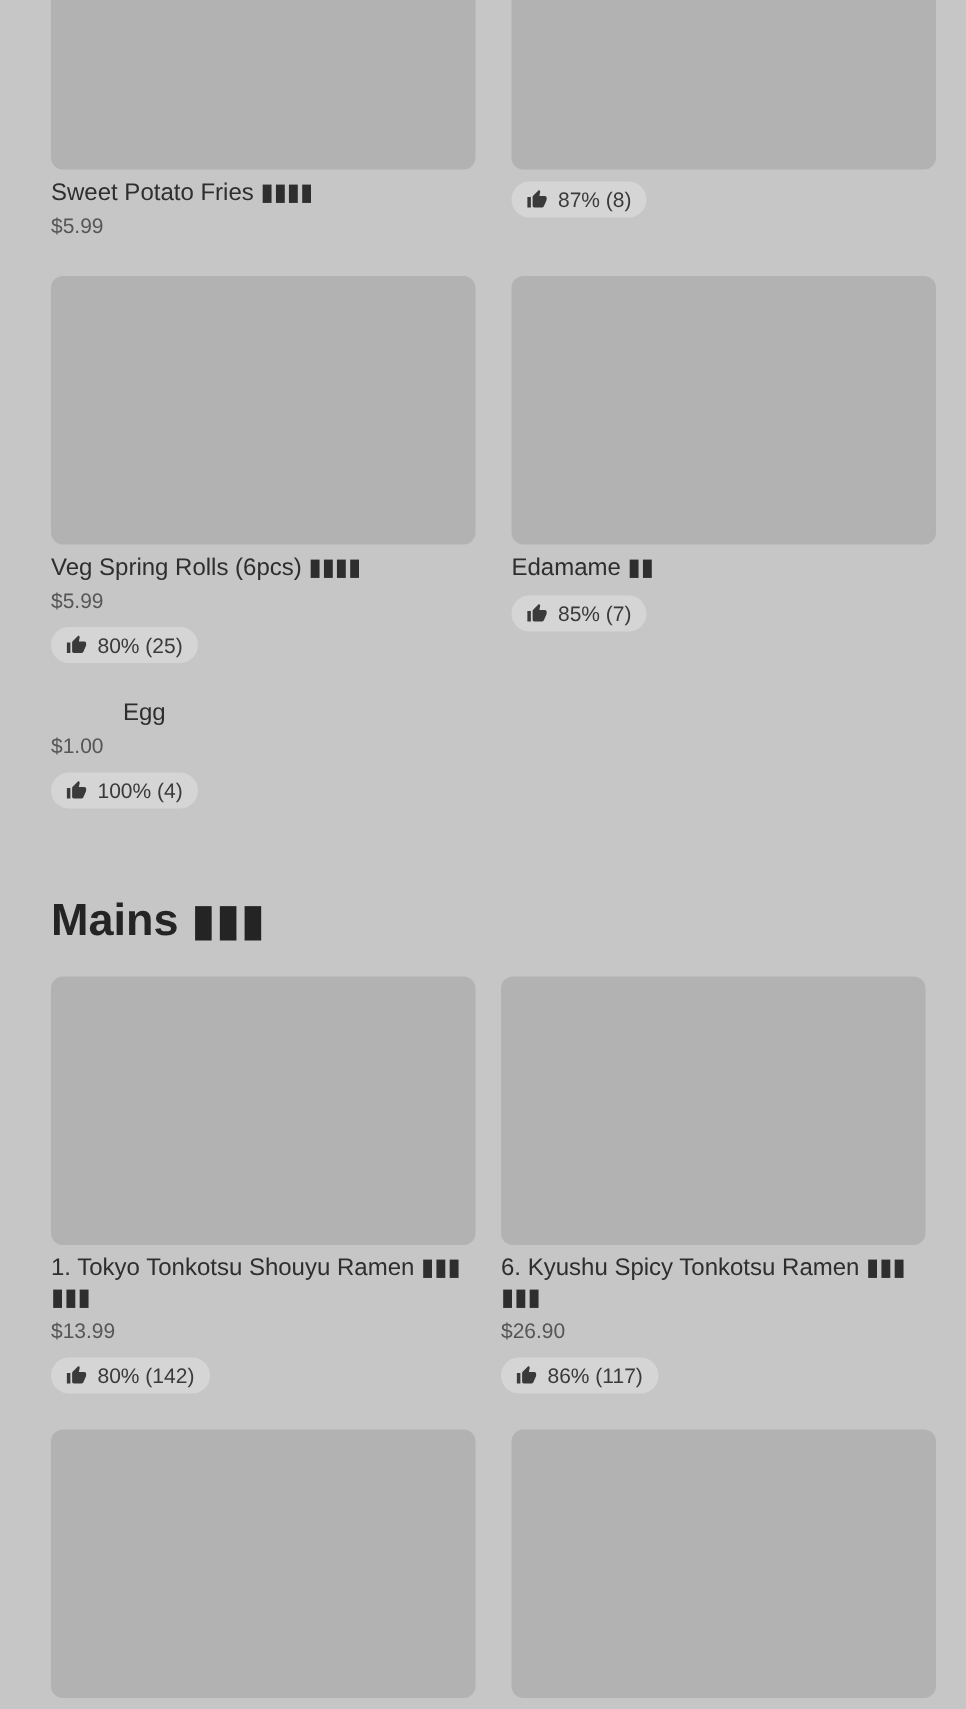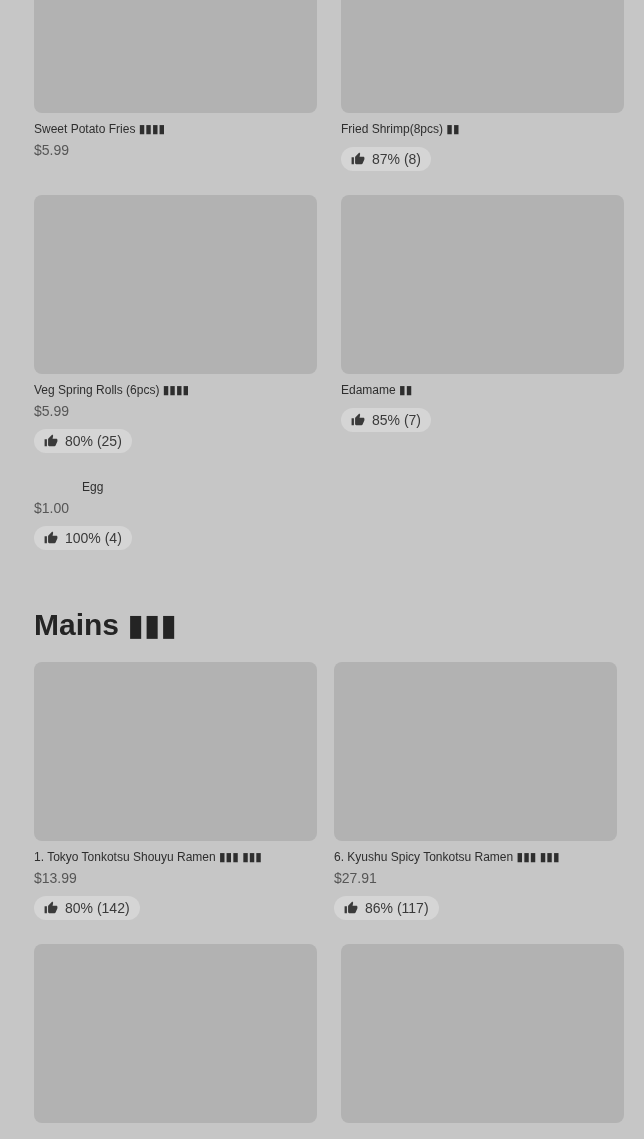--- a/index.html
+++ b/index.html
@@ -27,21 +27,21 @@
   .row-d{margin-top:0;gap:17px;}
   .row-e{margin-top:24px;}
   .img{
     width:100%;height:179px;
     background:var(--image-bg);
     border-radius:8px;
   }
   .img-cut{height:113px;border-radius:0 0 8px 8px;}
   .title{
     margin:6px 0 0;
-    font-size:12px;line-height:20px;font-weight:500;
+    font-size:16px;line-height:20px;font-weight:500;
     color:var(--title-color);
   }
   .title-noimg{margin-top:0;margin-left:48px;}
   .price{
     margin-top:2px;
     font-size:14px;line-height:19px;
     color:var(--price-color);
   }
   .badge{
     margin-top:8px;
@@ -65,21 +65,20 @@
 <div class="page">
 
   <div class="row row-a">
     <article class="col card">
       <div class="img img-cut"></div>
       <h3 class="title">Sweet Potato Fries ▮▮▮▮</h3>
       <div class="price">$5.99</div>
     </article>
     <article class="col card">
       <div class="img img-cut"></div>
-      <h3 class="title">Fried Shrimp(8pcs) ▮▮</h3>
       <div class="badge">
         <svg viewBox="0 0 24 24" width="14" height="14">
             <path d="M1 21h4V9H1v12zM23 10c0-1.1-.9-2-2-2h-6.31l.95-4.57.03-.32c0-.41-.17-.79-.44-1.06L14.17 1 7.59 7.59C7.22 7.95 7 8.45 7 9v10c0 1.1.9 2 2 2h9c.83 0 1.54-.5 1.84-1.22l3.02-7.05c.09-.23.14-.47.14-.73v-2z"></path>
           </svg>
         <span>87% (8)</span>
       </div>
     </article>
   </div>
 
   <div class="row row-b">
@@ -130,21 +129,21 @@
       <div class="badge">
         <svg viewBox="0 0 24 24" width="14" height="14">
             <path d="M1 21h4V9H1v12zM23 10c0-1.1-.9-2-2-2h-6.31l.95-4.57.03-.32c0-.41-.17-.79-.44-1.06L14.17 1 7.59 7.59C7.22 7.95 7 8.45 7 9v10c0 1.1.9 2 2 2h9c.83 0 1.54-.5 1.84-1.22l3.02-7.05c.09-.23.14-.47.14-.73v-2z"></path>
           </svg>
         <span>80% (142)</span>
       </div>
     </article>
     <article class="col card">
       <div class="img"></div>
       <h3 class="title">6. Kyushu Spicy Tonkotsu Ramen ▮▮▮ ▮▮▮</h3>
-      <div class="price">$27.91</div>
+      <div class="price">$26.90</div>
       <div class="badge">
         <svg viewBox="0 0 24 24" width="14" height="14">
             <path d="M1 21h4V9H1v12zM23 10c0-1.1-.9-2-2-2h-6.31l.95-4.57.03-.32c0-.41-.17-.79-.44-1.06L14.17 1 7.59 7.59C7.22 7.95 7 8.45 7 9v10c0 1.1.9 2 2 2h9c.83 0 1.54-.5 1.84-1.22l3.02-7.05c.09-.23.14-.47.14-.73v-2z"></path>
           </svg>
         <span>86% (117)</span>
       </div>
     </article>
   </div>
 
   <div class="row row-e">

